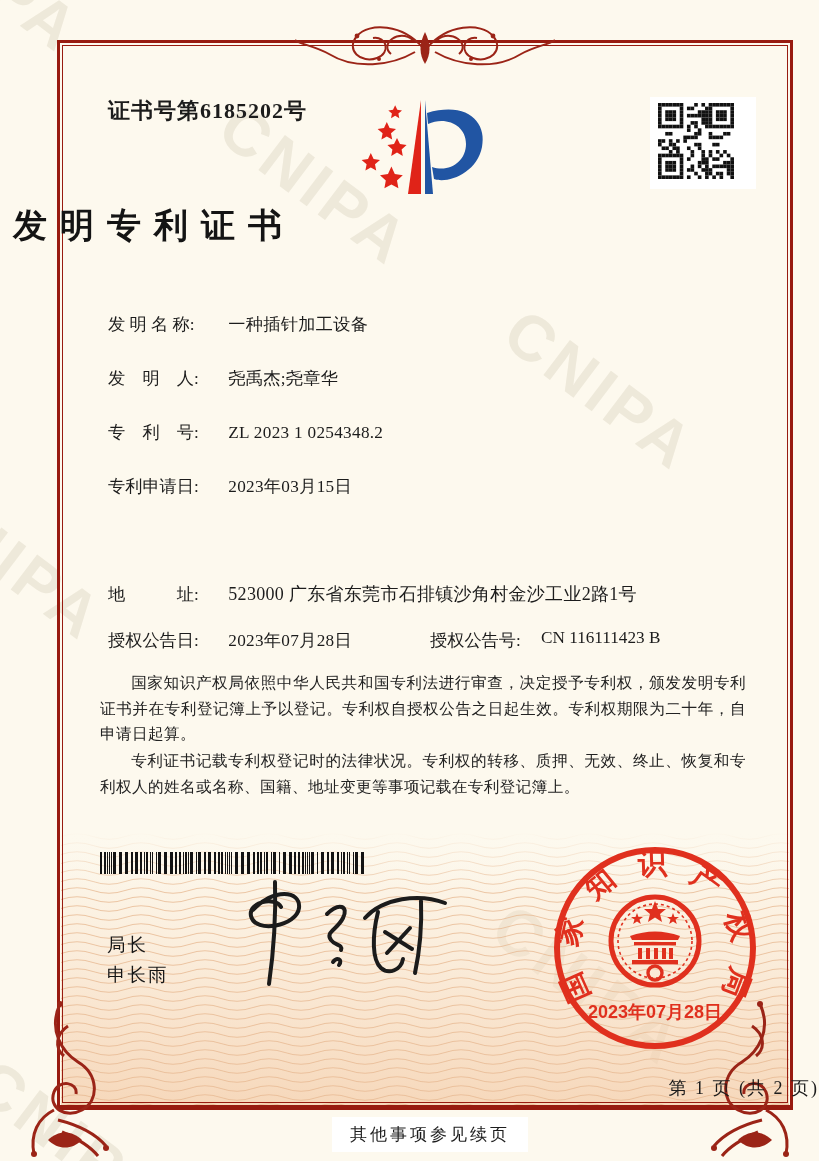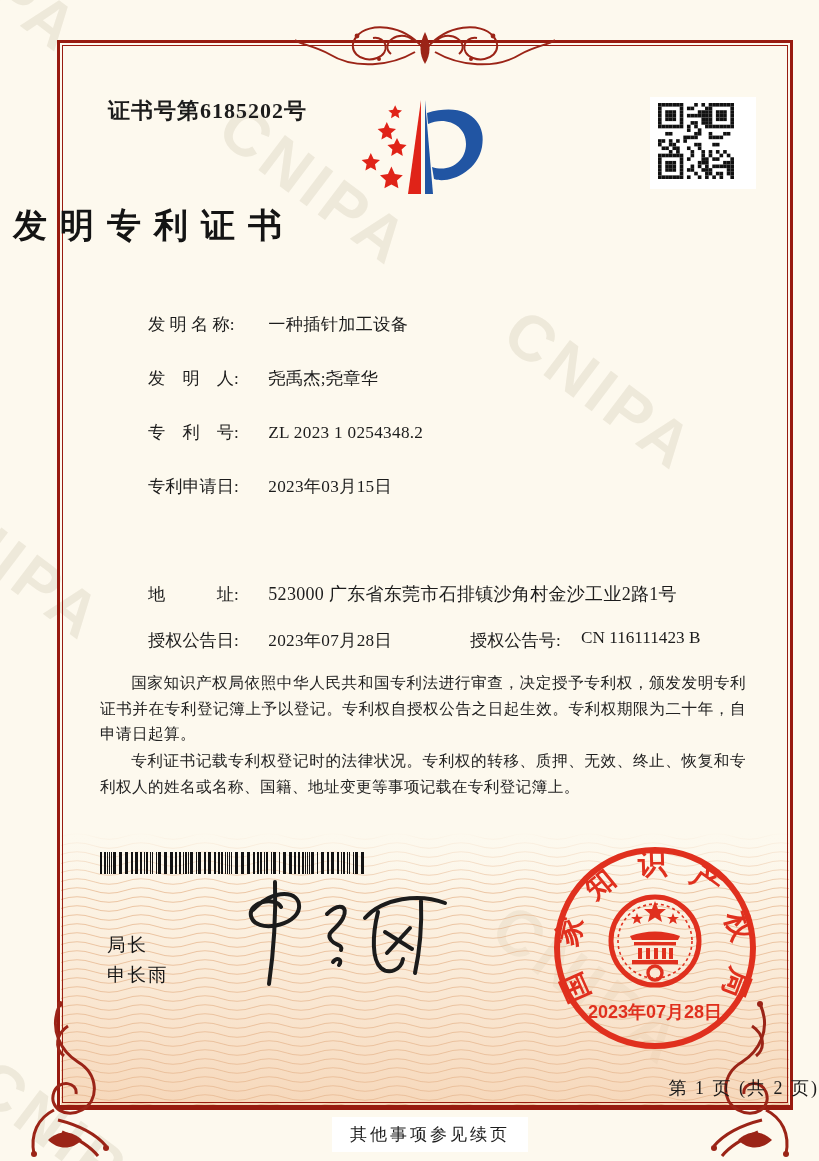--- a/index.html
+++ b/index.html
@@ -22,21 +22,21 @@
   
   .frame{position:absolute;left:57px;top:40px;width:736px;height:1070px;box-sizing:border-box;
          border:3px solid var(--frame);border-bottom-width:5px;z-index:2;}
   .frame-inner{position:absolute;inset:2px;border:1px solid var(--frame);}
   .orn{position:absolute;z-index:3;}
   
   .abs{position:absolute;z-index:3;}
   .cert-no{left:108px;top:96px;font-size:22px;letter-spacing:1px;font-weight:bold;}
   .title{left:0;right:0;top:203px;text-align:left;font-size:34px;font-weight:700;
          letter-spacing:13px;padding-left:13px;color:#141414;}
-  .row{left:108px;width:640px;font-size:17.2px;margin-left:40px;}
+  .row{left:108px;width:640px;font-size:17.2px;}
   .row .lbl{display:inline-block;width:116px;}
   .row .val{letter-spacing:.3px;}
   .row .lbl2{position:absolute;left:322px;}
   .row .val2{position:absolute;left:433px;text-align:center;}
   .para{left:100px;width:646px;font-size:15.6px;line-height:25.5px;text-indent:2em;
         letter-spacing:.4px;color:#222;text-align:justify;}
   .barcode{left:100px;top:852px;width:268px;height:22px;font-size:0;z-index:3;}
   .barcode span{display:inline-block;height:100%;background:#131313;vertical-align:top;}
   .signer{left:107px;font-size:18.5px;font-family:"Liberation Sans","DejaVu Sans",sans-serif;
           color:#161616;letter-spacing:2px;}

